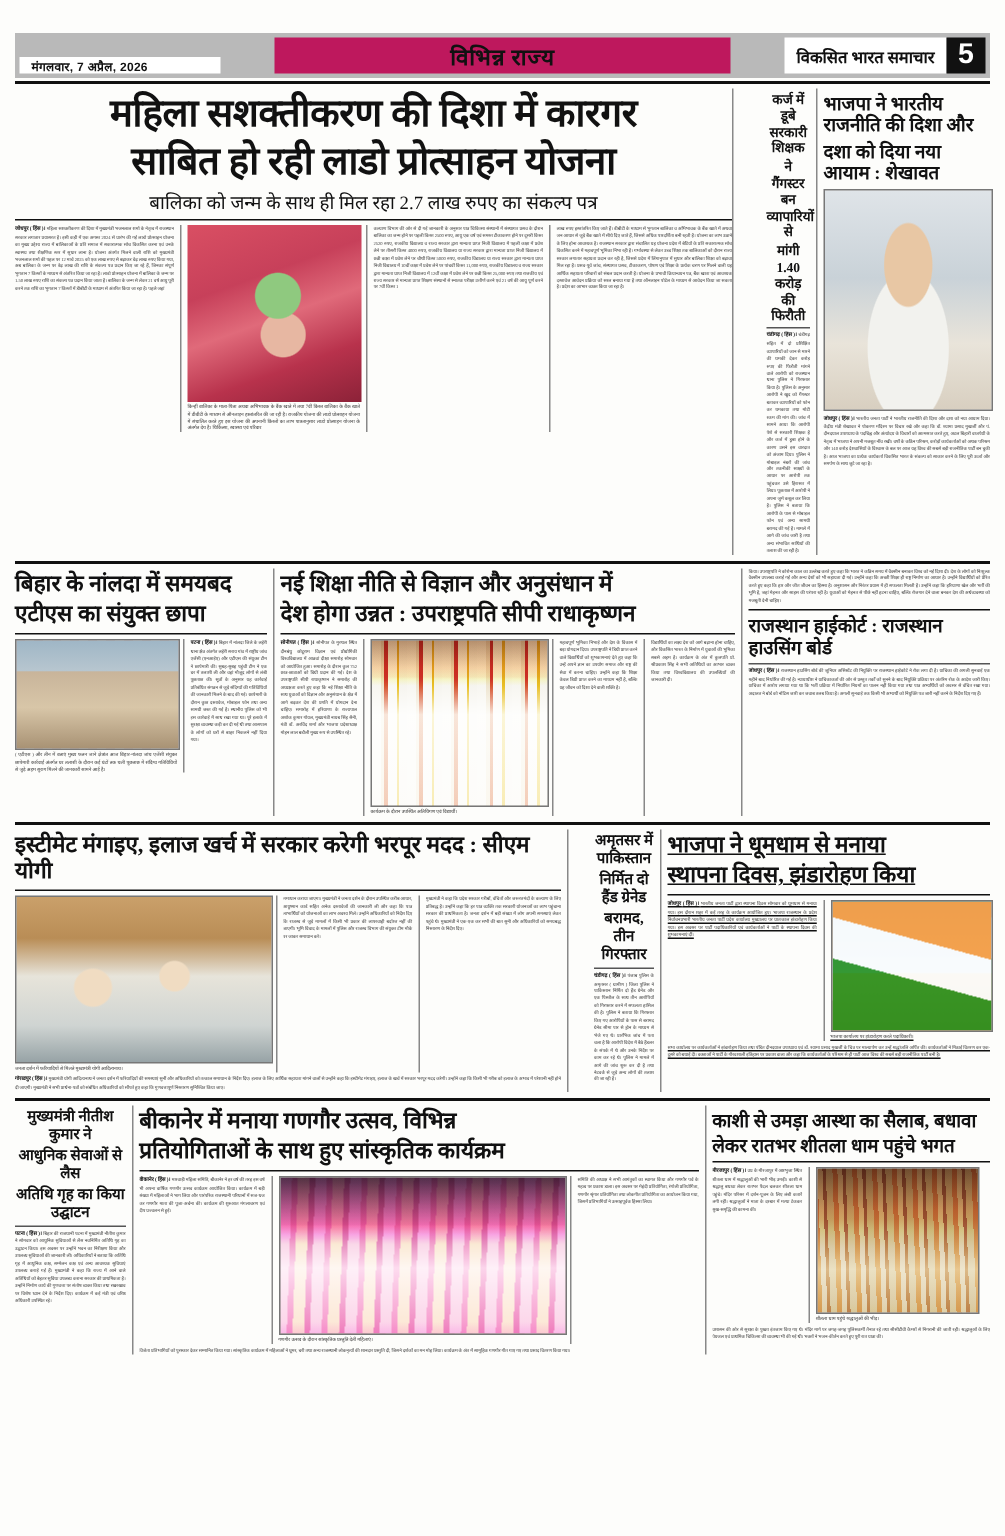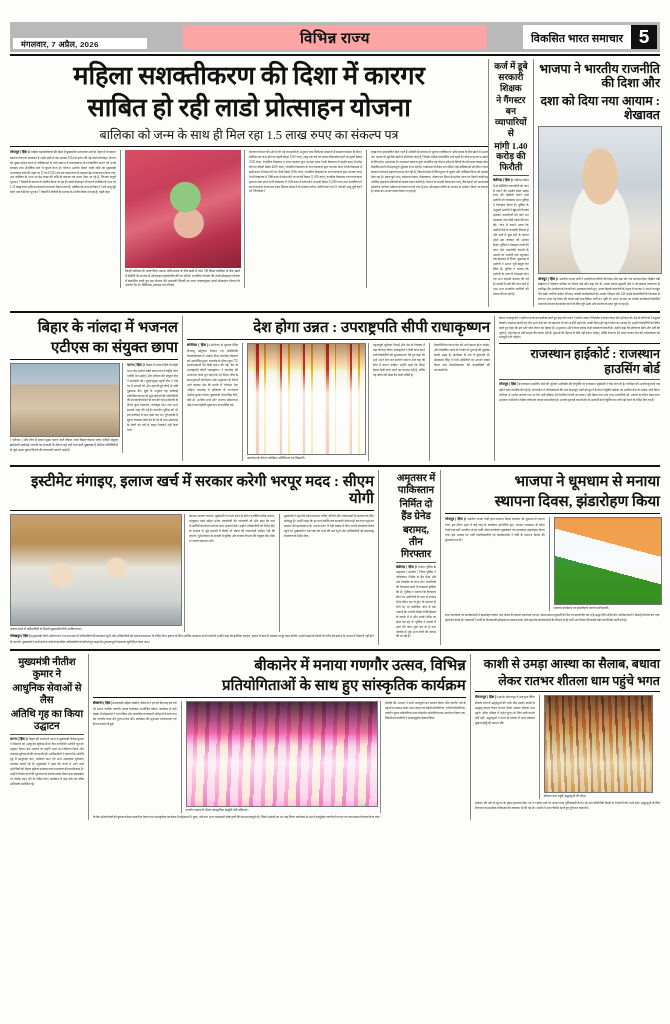--- a/index.html
+++ b/index.html
@@ -41,21 +41,21 @@
     align-items: center;
     font-size: 8px;
     font-weight: bold;
     letter-spacing: .2px;
     white-space: nowrap;
     font-family: "Liberation Sans", sans-serif;
     min-width: 118px;
   }
   .masthead .spacer-a { flex: 0 0 36px; }
   .masthead .section-box {
-    background: #fca5a5;
+    background: #be185d;
     margin: 3px 0;
     flex: 1 1 auto;
     display: flex;
     align-items: center;
     justify-content: center;
     font-size: 15px;
     font-weight: bold;
     letter-spacing: .5px;
   }
   .masthead .spacer-b { flex: 0 0 36px; }
@@ -103,21 +103,21 @@
     font-size: 12.5px;
     text-align: center;
     margin: 4px 0 3px 0;
     font-weight: normal;
   }
   h2.sec {
     font-size: 15px;
     line-height: 1.15;
     font-weight: bold;
     margin: 3px 0 3px 0;
-    text-align: right;
+    text-align: left;
   }
   h2.sec.small { font-size: 12.5px; }
   h3.mini {
     font-size: 9px;
     line-height: 1.2;
     font-weight: bold;
     margin: 2px 0 2px 0;
     text-align: center;
   }
   h3.mini.m10 { font-size: 10px; }
@@ -228,76 +228,77 @@
     <div class="brand-box">विकसित भारत समाचार</div>
     <div class="page-num">5</div>
   </div>
   <div class="rule-thick"></div>
 
   <div class="band" style="margin-top:3px;">
 
     <div class="col" style="width:478px;">
       <h1 class="lead">महिला सशक्तीकरण की दिशा में कारगर</h1>
       <h1 class="lead">साबित हो रही लाडो प्रोत्साहन योजना</h1>
-      <div class="lead-sub">बालिका को जन्म के साथ ही मिल रहा 1.5 लाख रुपए का संकल्प पत्र</div>
+      <div class="lead-sub">बालिका को जन्म के साथ ही मिल रहा 2.7 लाख रुपए का संकल्प पत्र</div>
       <div class="rule-thin"></div>
 
       <div class="band" style="margin-top:3px;">
         <div class="col pad-r" style="width:110px;">
           <div class="body-text"><span class="dateline">जोधपुर</span> <span class="dateline agency">( हिंस )।</span> <span>महिला सशक्तीकरण की दिशा में मुख्यमंत्री भजनलाल शर्मा के नेतृत्व में राजस्थान सरकार लगातार प्रयासरत है। इसी कड़ी में एक अगस्त 2024 से प्रारंभ की गई लाडो प्रोत्साहन योजना का मुख्य उद्देश्य राज्य में बालिकाओं के प्रति समाज में सकारात्मक सोच विकसित करना एवं उनके स्वास्थ्य तथा शैक्षणिक स्तर में सुधार लाना है। योजना अंतर्गत मिलने वाली राशि को मुख्यमंत्री भजनलाल शर्मा की पहल पर 12 मार्च 2025 को एक लाख रुपए से बढ़ाकर डेढ़ लाख रुपए किया गया, अब बालिका के जन्म पर डेढ़ लाख की राशि के संकल्प पत्र प्रदान किए जा रहे हैं, जिनका संपूर्ण भुगतान 7 किस्तों के माध्यम से अंतरित किया जा रहा है। लाडो प्रोत्साहन योजना में बालिका के जन्म पर 1.50 लाख रुपए राशि का संकल्प पत्र प्रदान किया जाता है। बालिका के जन्म से लेकर 21 वर्ष आयु पूरी करने तक राशि का भुगतान 7 किस्तों में डीबीटी के माध्यम से अंतरित किया जा रहा है। पहले जहां</span></div>
         </div>
         <div class="col vline pad-l pad-r" style="width:124px;">
           <div class="photo ph-baby" style="height:118px;width:116px;"></div>
           <div class="photo-caption">किन्हीं बालिका के माता-पिता अथवा अभिभावक के बैंक खाते में तथा 7वीं किस्त बालिका के बैंक खाते में डीबीटी के माध्यम से ऑनलाइन हस्तांतरित की जा रही है। राजकीय योजना की लाडो प्रोत्साहन योजना में संचालित करते हुए इस योजना की अपनानी किस्तों का लाभ पात्रतानुसार लाडो प्रोत्साहन योजना के अंतर्गत देय है। चिकित्सा, स्वास्थ्य एवं परिवार</div>
         </div>
         <div class="col vline pad-l pad-r" style="width:122px;">
           <div class="body-text">कल्याण विभाग की ओर से दी गई जानकारी के अनुसार पात्र चिकित्सा संस्थानों में संस्थागत प्रसव के दौरान बालिका का जन्म होने पर पहली किस्त 2500 रुपए, आयु एक वर्ष एवं समस्त टीकाकरण होने पर दूसरी किस्त 2520 रुपए, राजकीय विद्यालय व राज्य सरकार द्वारा मान्यता प्राप्त निजी विद्यालय में पहली कक्षा में प्रवेश लेने पर तीसरी किस्त 4000 रुपए, राजकीय विद्यालय या राज्य सरकार द्वारा मान्यता प्राप्त निजी विद्यालय में छठी कक्षा में प्रवेश लेने पर चौथी किस्त 5000 रुपए, राजकीय विद्यालय या राज्य सरकार द्वारा मान्यता प्राप्त निजी विद्यालय में 10वीं कक्षा में प्रवेश लेने पर पांचवीं किस्त 11,000 रुपए, राजकीय विद्यालय व राज्य सरकार द्वारा मान्यता प्राप्त निजी विद्यालय में 12वीं कक्षा में प्रवेश लेने पर छठी किस्त 25,000 रुपए तथा राजकीय एवं राज्य सरकार से मान्यता प्राप्त शिक्षण संस्थानों से स्नातक परीक्षा उत्तीर्ण करने एवं 21 वर्ष की आयु पूर्ण करने पर 7वीं किस्त 1</div>
         </div>
         <div class="col vline pad-l" style="width:122px;">
           <div class="body-text">लाख रुपए हस्तांतरित किए जाते हैं। डीबीटी के माध्यम से भुगतान बालिका व अभिभावक के बैंक खाते में अथवा जन आधार से जुड़े बैंक खाते में सीधे दिए जाते हैं, जिससे अधिक पारदर्शिता बनी रहती है। योजना का लाभ उठाने के लिए होना आवश्यक है। राजस्थान सरकार द्वारा संचालित यह योजना प्रदेश में बेटियों के प्रति सकारात्मक सोच विकसित करने में महत्वपूर्ण भूमिका निभा रही है। गर्भावस्था से लेकर उच्च शिक्षा तक बालिकाओं को दौरान राज्य सरकार लगातार सहायता प्रदान कर रही है, जिससे प्रदेश में लिंगानुपात में सुधार और बालिका शिक्षा को बढ़ावा मिल रहा है। प्रसव-पूर्व जांच, संस्थागत प्रसव, टीकाकरण, पोषण एवं शिक्षा के प्रत्येक चरण पर मिलने वाली यह आर्थिक सहायता परिवारों को संबल प्रदान करती है। योजना के प्रभावी क्रियान्वयन पत्र, बैंक खाता एवं आवश्यक दस्तावेज आवेदन प्रक्रिया को सरल बनाया गया है तथा ऑनलाइन पोर्टल के माध्यम से आवेदन किया जा सकता है। प्रदेश का आभार व्यक्त किया जा रहा है।</div>
         </div>
       </div>
     </div>
 
-    <div class="col vline pad-l pad-r" style="width:56px;">
+    <div class="col vline pad-l pad-r" style="width:56px;padding-left:22px;">
       <h3 class="mini">कर्ज में डूबे सरकारी शिक्षक</h3>
       <h3 class="mini">ने गैंगस्टर बन व्यापारियों से</h3>
       <h3 class="mini">मांगी 1.40 करोड़ की फिरौती</h3>
       <div class="rule-hair mt2"></div>
       <div class="body-text mt2"><span class="dateline">चंडीगढ़</span> <span class="dateline agency">( हिंस )।</span> <span>चंडीगढ़ सहित में दो प्रशिक्षित व्यापारियों को जान से मारने की धमकी देकर करोड़ रुपए की फिरौती मांगने वाले आरोपी को राजस्थान थाना पुलिस ने गिरफ्तार किया है। पुलिस के अनुसार आरोपी ने खुद को गैंगस्टर बताकर व्यापारियों को फोन कर धमकाया तथा मोटी रकम की मांग की। जांच में सामने आया कि आरोपी पेशे से सरकारी शिक्षक है और कर्ज में डूबा होने के कारण उसने इस वारदात को अंजाम दिया। पुलिस ने मोबाइल नंबरों की जांच और तकनीकी साक्ष्यों के आधार पर आरोपी तक पहुंचकर उसे हिरासत में लिया। पूछताछ में आरोपी ने अपना जुर्म कबूल कर लिया है। पुलिस ने बताया कि आरोपी के पास से मोबाइल फोन एवं अन्य सामग्री बरामद की गई है। मामले में आगे की जांच जारी है तथा अन्य संभावित साथियों की तलाश की जा रही है।</span></div>
     </div>
 
     <div class="col vline pad-l" style="width:166px;">
       <h2 class="sec small">भाजपा ने भारतीय राजनीति की दिशा और</h2>
       <h2 class="sec small">दशा को दिया नया आयाम : शेखावत</h2>
       <div class="photo ph-leader box-outline" style="height:146px;width:100%;margin-top:3px;"></div>
       <div class="body-text mt3"><span class="dateline">जोधपुर</span> <span class="dateline agency">( हिंस )।</span> <span>भारतीय जनता पार्टी ने भारतीय राजनीति की दिशा और दशा को नया आयाम दिया। केंद्रीय मंत्री शेखावत ने पोकरण मंदिरम पर विचार रखे और कहा कि डॉ. श्यामा प्रसाद मुखर्जी और पं. दीनदयाल उपाध्याय के पदचिह्न और अंत्योदय के विचारों को आत्मसात करते हुए, अटल बिहारी वाजपेयी के नेतृत्व में भाजपा ने अपनी मजबूत नींव रखी। वर्षों के कठिन परिश्रम, करोड़ों कार्यकर्ताओं को अथक परिश्रम और 140 करोड़ देशवासियों के विश्वास के बल पर आज यह विश्व की सबसे बड़ी राजनीतिक पार्टी बन चुकी है। आज भाजपा का प्रत्येक कार्यकर्ता विकसित भारत के संकल्प को साकार करने के लिए पूरी ऊर्जा और समर्पण के साथ जुटे जा रहा है।</span></div>
     </div>
   </div>
 
   <div class="rule-thick" style="margin-top:4px;"></div>
 
   <div class="band" style="margin-top:3px;">
 
     <div class="col pad-r" style="width:172px;">
-      <h2 class="sec">बिहार के नांलदा में भजनल</h2>
+      <h2 class="sec">बिहार के नांलदा में समयबद</h2>
       <h2 class="sec">एटीएस का संयुक्त छापा</h2>
       <div class="rule-thin"></div>
       <div class="band mt3">
         <div class="col pad-r" style="width:112px;">
           <div class="photo ph-raid box-outline" style="height:72px;width:100%;"></div>
           <div class="photo-caption">( एटीएस ) और तीन में बताएं मुख्य फतन जाने क्षेत्रांत आज बिहार-नांलदा जांच एजेंसी संयुक्त छापेमारी कार्रवाई अंतर्गत घर तलाशी के दौरान कई घंटों तक चली पूछताछ में संदिग्ध गतिविधियों से जुड़े अहम सुराग मिलने की जानकारी सामने आई है।</div>
         </div>
         <div class="col vline pad-l" style="width:56px;">
           <div class="body-text"><span class="dateline">पटना</span> <span class="dateline agency">( हिंस )।</span> <span>बिहार में नांलदा जिले के लहेरी थाना क्षेत्र अंतर्गत लहेरी सराय गांव में राष्ट्रीय जांच एजेंसी (एनआईए) और एटीएस की संयुक्त टीम ने छापेमारी की। सुबह-सुबह पहुंची टीम ने एक घर में तलाशी ली और वहां मौजूद लोगों से लंबी पूछताछ की। सूत्रों के अनुसार यह कार्रवाई प्रतिबंधित संगठन से जुड़े संदिग्धों की गतिविधियों की जानकारी मिलने के बाद की गई। छापेमारी के दौरान कुछ दस्तावेज, मोबाइल फोन तथा अन्य सामग्री जब्त की गई है। स्थानीय पुलिस को भी इस कार्रवाई में साथ रखा गया था। पूरे इलाके में सुरक्षा व्यवस्था कड़ी कर दी गई थी तथा आसपास के लोगों को घरों से बाहर निकलने नहीं दिया गया।</span></div>
         </div>
       </div>
     </div>
 
     <div class="col vline pad-l pad-r" style="width:312px;">
+      <h2 class="sec">नई शिक्षा नीति से विज्ञान और अनुसंधान में</h2>
       <h2 class="sec">देश होगा उन्नत : उपराष्ट्रपति सीपी राधाकृष्णन</h2>
       <div class="rule-thin"></div>
       <div class="band mt3">
         <div class="col pad-r" style="width:56px;">
           <div class="body-text"><span class="dateline">सोनीपत</span> <span class="dateline agency">( हिंस )।</span> <span>सोनीपत के मुरथल स्थित दीनबंधु छोटूराम विज्ञान एवं प्रौद्योगिकी विश्वविद्यालय में आठवां दीक्षा समारोह सोमवार को आयोजित हुआ। समारोह के दौरान कुल 752 छात्र-छात्राओं को डिग्री प्रदान की गई। देश के उपराष्ट्रपति सीपी राधाकृष्णन ने समारोह की अध्यक्षता करते हुए कहा कि नई शिक्षा नीति के साथ युवाओं को विज्ञान और अनुसंधान के क्षेत्र में आगे बढ़कर देश की प्रगति में योगदान देना चाहिए। समारोह में हरियाणा के राज्यपाल अशोक कुमार गोयल, मुख्यमंत्री नायब सिंह सैनी, मंत्री डॉ. अरविंद शर्मा और भाजपा प्रदेशाध्यक्ष मोहन लाल बडौली मुख्य रूप से उपस्थित रहे।</span></div>
         </div>
         <div class="col vline pad-l pad-r" style="width:128px;">
           <div class="photo ph-group box-outline" style="height:110px;width:100%;"></div>
           <div class="photo-caption">कार्यक्रम के दौरान उपस्थित अतिथिगण एवं विद्यार्थी।</div>
         </div>
@@ -342,21 +343,21 @@
     </div>
 
     <div class="col vline pad-l pad-r" style="width:62px;padding-left:17px;">
       <h3 class="mini m10">अमृतसर में पाकिस्तान</h3>
       <h3 class="mini m10">निर्मित दो हैंड ग्रेनेड</h3>
       <h3 class="mini m10">बरामद, तीन गिरफ्तार</h3>
       <div class="rule-hair mt2"></div>
       <div class="body-text mt2"><span class="dateline">चंडीगढ़</span> <span class="dateline agency">( हिंस )।</span> <span>पंजाब पुलिस के अमृतसर ( ग्रामीण ) जिला पुलिस ने पाकिस्तान निर्मित दो हैंड ग्रेनेड और एक पिस्तौल के साथ तीन आरोपियों को गिरफ्तार करने में सफलता हासिल की है। पुलिस ने बताया कि गिरफ्तार किए गए आरोपियों के पास से बरामद ग्रेनेड सीमा पार से ड्रोन के माध्यम से भेजे गए थे। प्रारंभिक जांच में पता चला है कि आरोपी विदेश में बैठे हैंडलर के संपर्क में थे और उनके निर्देश पर काम कर रहे थे। पुलिस ने मामले में आगे की जांच शुरू कर दी है तथा नेटवर्क से जुड़े अन्य लोगों की तलाश की जा रही है।</span></div>
     </div>
 
-    <div class="col vline pad-l" style="width:220px;">
+    <div class="col vline pad-l" style="width:220px;text-decoration:underline;">
       <h2 class="sec">भाजपा ने धूमधाम से मनाया</h2>
       <h2 class="sec">स्थापना दिवस, झंडारोहण किया</h2>
       <div class="rule-thin"></div>
       <div class="band mt3">
         <div class="col pad-r" style="width:104px;">
           <div class="body-text"><span class="dateline">जोधपुर</span> <span class="dateline agency">( हिंस )।</span> <span>भारतीय जनता पार्टी द्वारा स्थापना दिवस सोमवार को धूमधाम से मनाया गया। इस दौरान शहर में कई तरह के कार्यक्रम आयोजित हुए। भाजपा राजस्थान के प्रदेश निर्वाचनप्रभारी भारतीय जनता पार्टी प्रदेश कार्यालय मुख्यालय पर प्रातःकाल झंडारोहण किया गया। इस अवसर पर पार्टी पदाधिकारियों एवं कार्यकर्ताओं ने पार्टी के स्थापना दिवस की शुभकामनाएं दीं।</span></div>
         </div>
         <div class="col vline pad-l" style="width:112px;">
           <div class="photo ph-flag box-outline" style="height:86px;width:100%;"></div>
           <div class="photo-caption">भाजपा कार्यालय पर झंडारोहण करते पदाधिकारी।</div>

